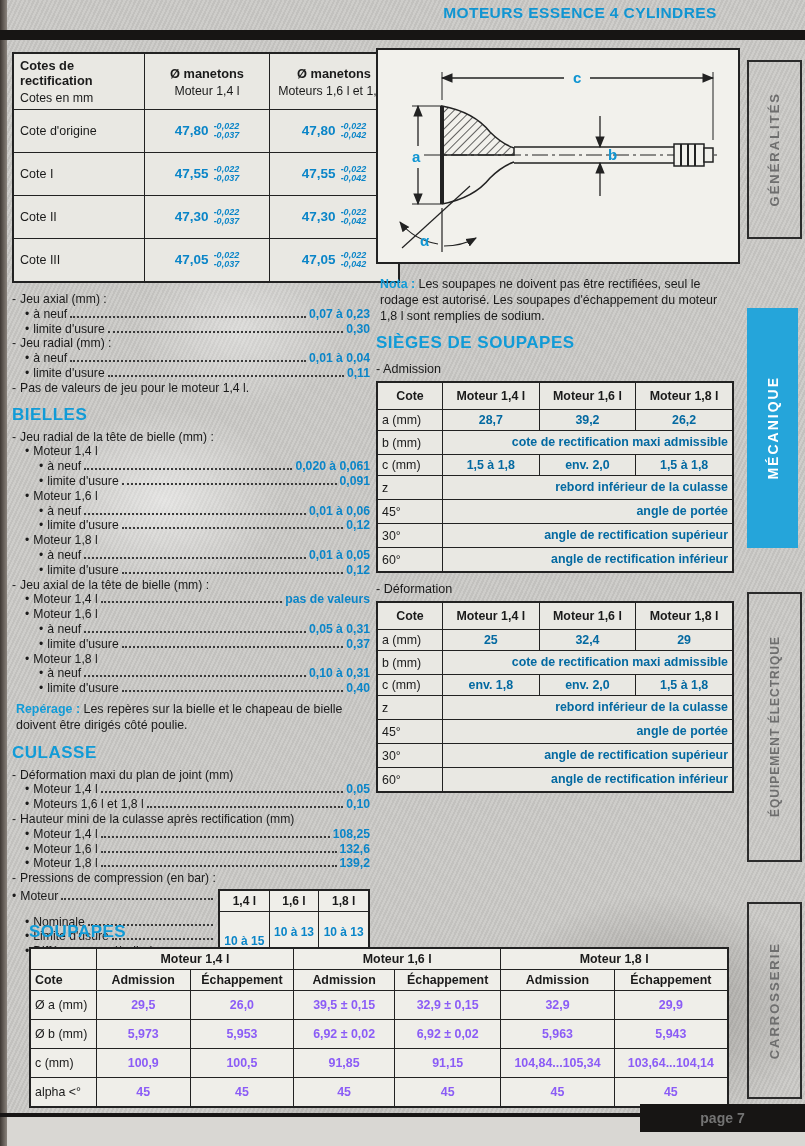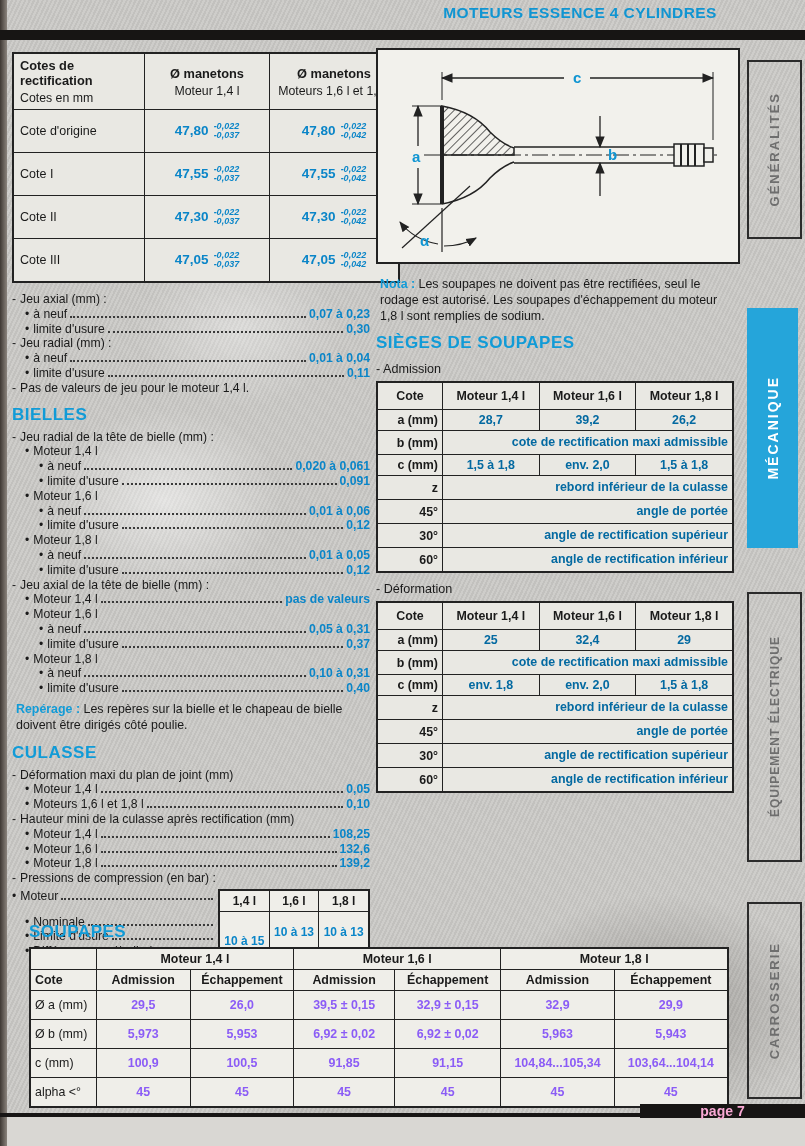--- a/index.html
+++ b/index.html
@@ -11,22 +11,22 @@
       radial-gradient(ellipse 200px 150px at 600px 170px, rgba(255,255,255,.35), transparent 70%),
       radial-gradient(ellipse 150px 110px at 240px 330px, rgba(255,255,255,.35), transparent 70%),
       radial-gradient(ellipse 230px 160px at 660px 1010px, rgba(60,55,50,.28), transparent 72%),
       radial-gradient(ellipse 190px 130px at 330px 1060px, rgba(80,75,70,.22), transparent 72%),
       repeating-linear-gradient(115deg, rgba(255,255,255,.09) 0 2px, rgba(0,0,0,.035) 2px 4px);}
   
   #spine{position:absolute;left:0;top:0;width:7px;height:1146px;
          background:linear-gradient(90deg,#3e3833,#8a837c);z-index:2;}
   #topbar{position:absolute;left:0;top:30px;width:805px;height:10px;background:#171514;z-index:2;}
   #botline{position:absolute;left:0;top:1113px;width:648px;height:4px;background:#171514;z-index:2;}
-  #pagebar{position:absolute;left:640px;top:1104px;width:165px;height:14px;background:#171514;z-index:2;
-           color:#f9a8d4;font-weight:bold;font-size:14px;display:flex;align-items:center;justify-content:center;}
+  #pagebar{position:absolute;left:640px;top:1104px;width:165px;height:28px;background:#171514;z-index:2;
+           color:#737373;font-weight:bold;font-size:14px;display:flex;align-items:center;justify-content:center;}
   #belowline{position:absolute;left:0;top:1117px;width:805px;height:29px;background:#d9d7d3;z-index:1;}
   
   #hdr{position:absolute;left:430px;top:4px;width:300px;text-align:center;
        color:#1095d2;font-weight:bold;font-size:15.5px;letter-spacing:.4px;z-index:2;}
   
   .vtab{position:absolute;left:747px;width:51px;display:flex;align-items:center;justify-content:center;z-index:2;}
   .vtab span{writing-mode:vertical-rl;transform:rotate(180deg);font-weight:bold;white-space:nowrap;
              letter-spacing:2px;color:#6e6e6e;font-size:13px;}
   .vtab.boxed{border:2px solid #2b2b2b;}
   .vtab.active{background:#25a5da;border:none;}
@@ -63,21 +63,21 @@
   .comphead{margin-bottom:11px;}
   .comptbl{width:152px;background:#efeee9;border:2px solid #222;}
   .comptbl td{border-left:1px solid #222;border-right:1px solid #222;text-align:center;
               font-size:12px;font-weight:bold;padding:1px 2px;}
   .comptbl tr.h td{border-bottom:1.5px solid #222;padding:3px 2px;}
   .comptbl td.v{color:#0a85c8;}
   
   .sieges{width:358px;background:#e9e8e3;border:2px solid #222;}
   .sieges th,.sieges td{border:1px solid #222;font-size:12.4px;padding:3px 4px;}
   .sieges th{font-weight:bold;text-align:center;height:20px;}
-  .sieges td.lbl{width:56px;text-align:right;font-weight:bold;}
+  .sieges td.lbl{width:56px;text-align:left;font-weight:normal;}
   .sieges td.v{color:#0369a1;font-weight:bold;text-align:center;}
   .sieges td.span{color:#0369a1;font-weight:bold;text-align:right;line-height:15px;padding:4px;}
   .sublbl{font-size:12.6px;margin:9px 0 5px;}
   
   .soup{width:700px;background:#efeee9;border:2px solid #222;}
   .soup th,.soup td{border:1px solid #222;font-size:12.4px;padding:3px 4px;text-align:center;}
   .soup th{font-weight:bold;}
   .soup td.lbl{text-align:left;font-weight:normal;width:68px;}
   .soup td.v{color:#8b5cf6;font-weight:bold;height:22px;}
   

